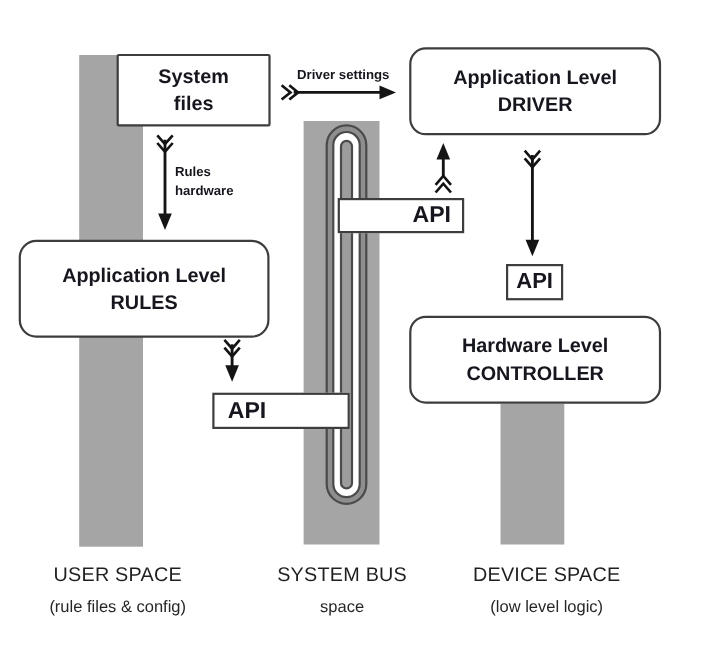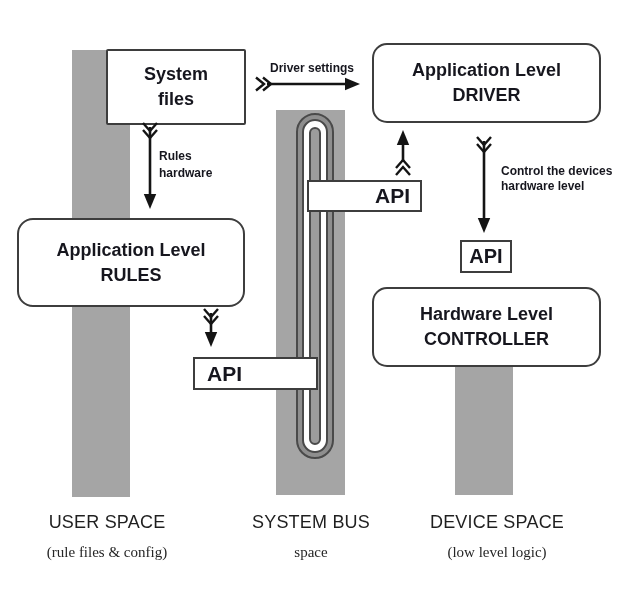--- a/index.html
+++ b/index.html
@@ -17,21 +17,21 @@
   .slot-outer{left:296px;top:113px;width:38px;height:346px;border-radius:19px;background:#8e8e8e;}
   .slot-white{left:302px;top:119px;width:26px;height:334px;border-radius:13px;background:#ffffff;}
   .slot-core{left:309px;top:127px;width:12px;height:318px;border-radius:7px;background:#9c9c9c;}
   
   .box{
     position:absolute;background:#ffffff;border:2.5px solid #3d3d3d;box-sizing:border-box;
     display:flex;flex-direction:column;justify-content:center;align-items:center;
     color:#16161e;font-weight:bold;z-index:3;text-align:center;
   }
   .box .l1,.box .l2{font-size:18px;line-height:25px;white-space:nowrap;}
-  .box-system-config{left:106px;top:49px;width:140px;height:76px;border-radius:2px;}
+  .box-system-config{left:106px;top:49px;width:140px;height:66px;border-radius:2px;}
   .box-rules{left:17px;top:218px;width:228px;height:89px;border-radius:16px;}
   .box-driver{left:372px;top:43px;width:229px;height:80px;border-radius:15px;}
   .box-controller{left:372px;top:287px;width:229px;height:80px;border-radius:15px;}
   .box-api{font-size:21px;border-width:2px;}
   .box-api-upper{left:307px;top:180px;width:115px;height:32px;align-items:flex-end;padding-right:10px;}
   .box-api-lower{left:193px;top:357px;width:125px;height:33px;align-items:flex-start;padding-left:12px;}
   .box-api-small{left:460px;top:240px;width:52px;height:33px;font-size:20px;}
   
   .arrows{position:absolute;left:0;top:0;z-index:5;pointer-events:none;}
   .arrow-line{stroke:#141414;stroke-width:2.6;fill:none;}
@@ -41,21 +41,21 @@
   .float-label{
     position:absolute;z-index:6;color:#16161e;font-weight:bold;font-size:12px;line-height:15px;
     white-space:nowrap;
   }
   .label-driver-settings{left:258px;top:61px;width:108px;text-align:center;}
   .label-rules-settings{left:159px;top:148px;text-align:left;line-height:17px;}
   .label-control{left:501px;top:164px;text-align:left;}
   
   .caption{position:absolute;top:508px;text-align:center;color:#1f1f1f;z-index:1;}
   .caption .cap-title{font-size:18px;line-height:28px;letter-spacing:0.2px;white-space:nowrap;}
-  .caption .cap-sub{font-size:15px;line-height:18px;margin-top:7px;color:#262626;white-space:nowrap;font-family:Liberation Serif, serif;}
+  .caption .cap-sub{font-size:15px;line-height:18px;margin-top:7px;color:#262626;white-space:nowrap;}
   .caption-user{left:12px;width:190px;}
   .caption-bus{left:236px;width:150px;}
   .caption-device{left:407px;width:180px;}
 </style>
 </head>
 <body>
 
 <div class="canvas">
 
   <div class="col col-left"></div>
@@ -136,24 +136,20 @@
     </g>
   </svg>
 
   <div class="float-label label-driver-settings">Driver settings</div>
 
   <div class="float-label label-rules-settings">
     <div>Rules</div>
     <div>hardware</div>
   </div>
 
-  <div class="float-label label-control">
-    <div>Control the devices</div>
-    <div>hardware level</div>
-  </div>
 
   <div class="caption caption-user">
     <div class="cap-title">USER SPACE</div>
     <div class="cap-sub">(rule files &amp; config)</div>
   </div>
 
   <div class="caption caption-bus">
     <div class="cap-title">SYSTEM BUS</div>
     <div class="cap-sub">space</div>
   </div>

